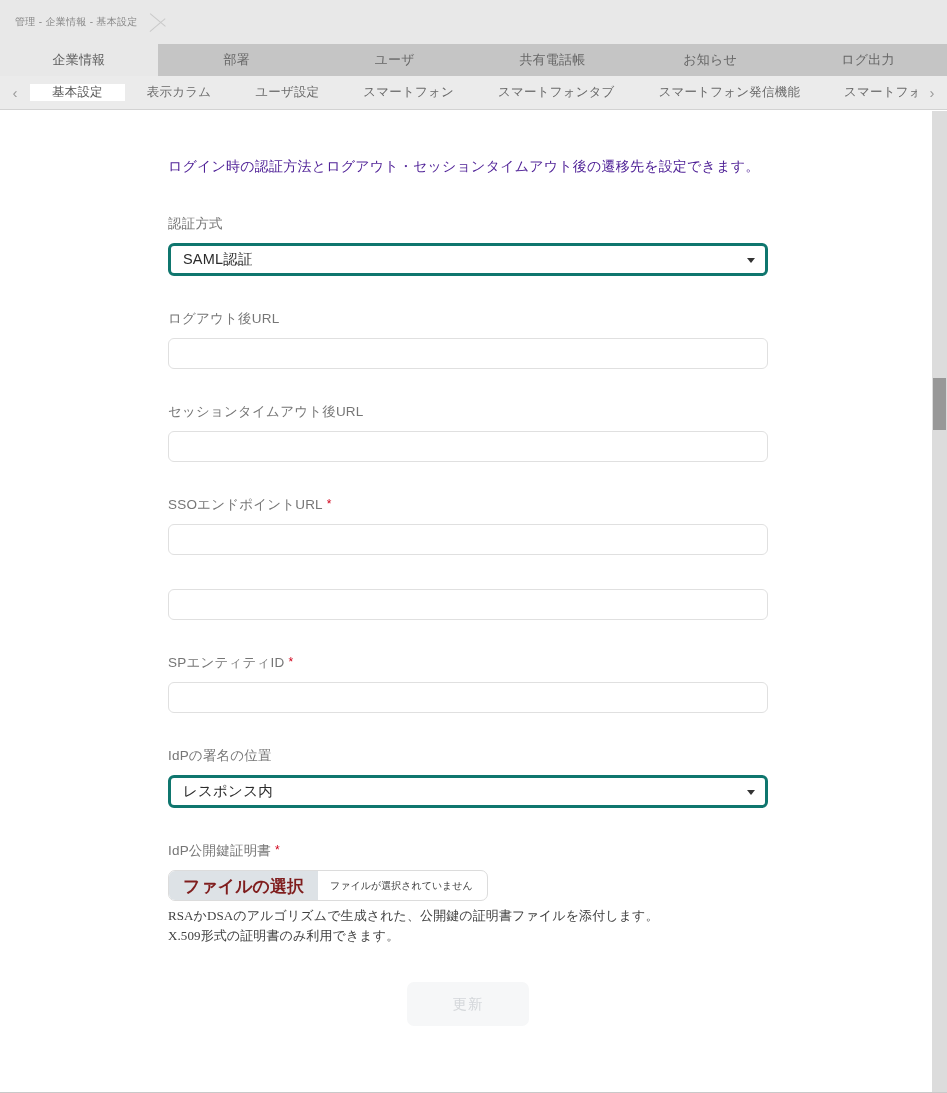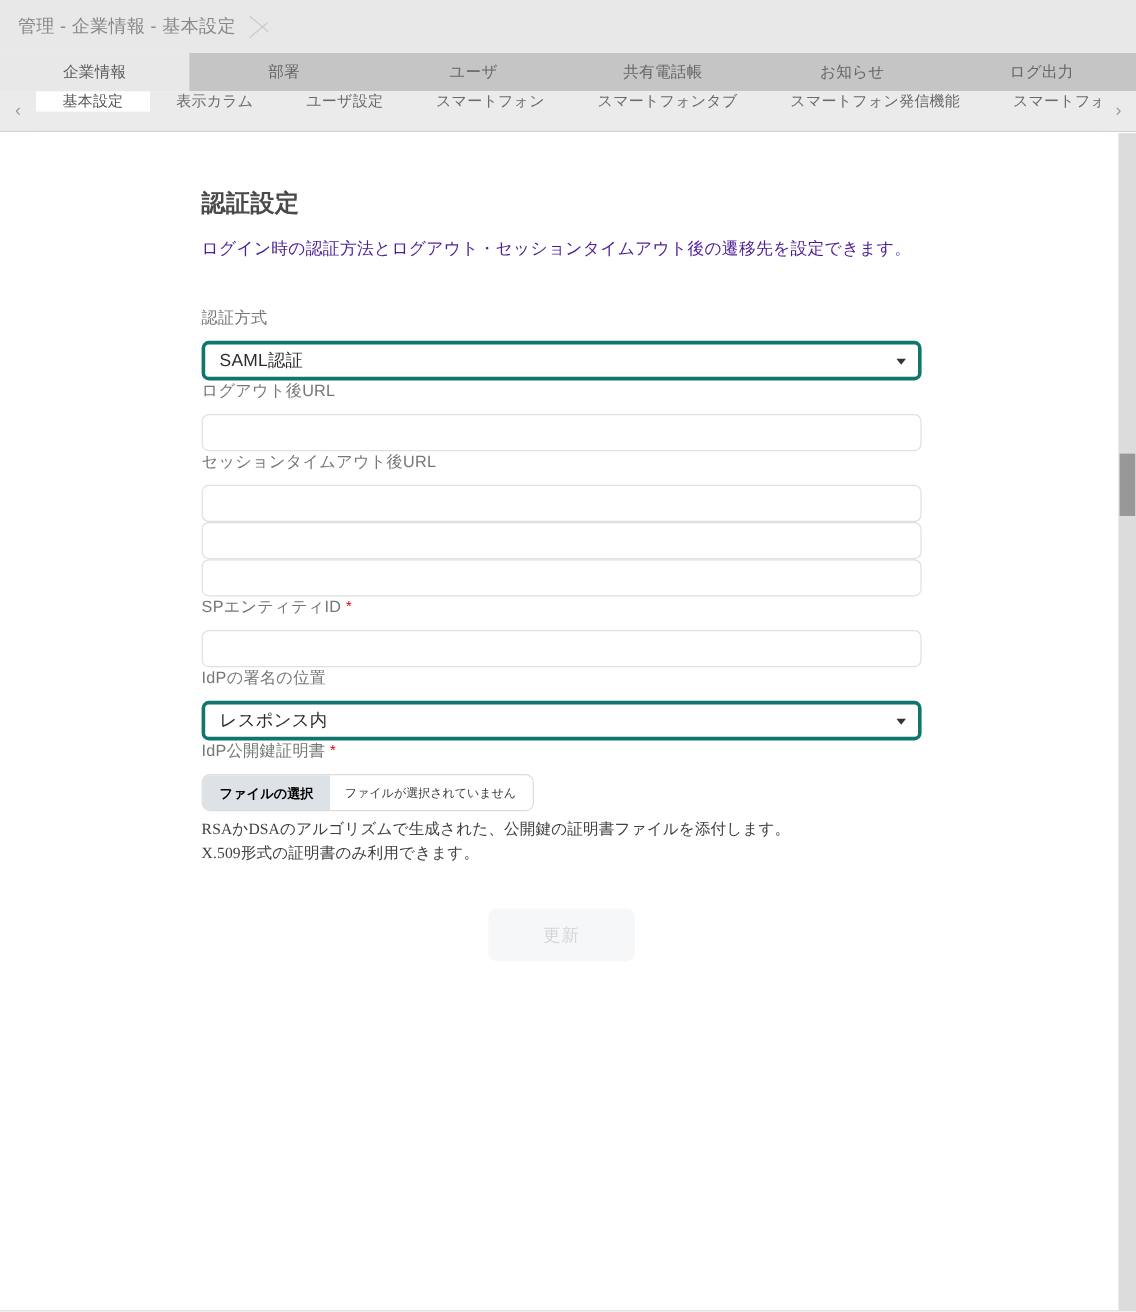--- a/index.html
+++ b/index.html
@@ -25,21 +25,21 @@
   
   .breadcrumb-bar {
     position: relative;
     height: 44px;
     background: #e8e8e8;
     display: flex;
     align-items: center;
     padding-left: 15px;
   }
   .breadcrumb-text {
-    font-size: 15px;
+    font-size: 10px;
     color: #888888;
     letter-spacing: .3px;
     white-space: nowrap;
   }
   .breadcrumb-chevron {
     margin-left: 10px;
     width: 26px;
     height: 44px;
     position: relative;
     flex: 0 0 auto;
@@ -112,21 +112,21 @@
     position: absolute;
     right: 0;
     top: 0;
     bottom: 0;
     z-index: 3;
     border-left: none;
   }
   .secondary-tab-strip {
     flex: 1 1 auto;
     display: flex;
-    align-items: flex-start;
+    align-items: center;
     overflow: hidden;
   }
   .secondary-tab {
     display: flex;
     align-items: center;
     justify-content: center;
     padding: 0 22px;
     font-size: 12.5px;
     color: #6a6a6a;
     white-space: nowrap;
@@ -159,21 +159,21 @@
     margin-bottom: 14px;
     letter-spacing: .4px;
   }
   .page-desc {
     font-size: 14px;
     color: #4c1d95;
     line-height: 1.5;
     letter-spacing: .2px;
   }
 
-  .field-group { }
+  .field-group { margin-top: 34px; }
   .field-group.first { margin-top: 38px; }
 
   .field-label {
     font-size: 13.5px;
     color: #767676;
     margin-bottom: 10px;
     letter-spacing: .2px;
   }
   .req-mark {
     color: #d0021b;
@@ -234,23 +234,23 @@
     border: 1px solid #dcdcdc;
     border-radius: 7px;
     overflow: hidden;
     background: #ffffff;
   }
   .file-btn {
     display: flex;
     align-items: center;
     padding: 15px 14px;
     background: #dde2e6;
-    font-size: 11px;
+    font-size: 17px;
     font-weight: bold;
-    color: #000000;
+    color: #7f1d1d;
     cursor: pointer;
     white-space: nowrap;
   }
   .file-status {
     display: flex;
     align-items: center;
     padding: 0 14px 0 12px;
     font-size: 10px;
     color: #3a3a3a;
     white-space: nowrap;
@@ -363,21 +363,20 @@
         
       </div>
 
     </div>
     <div class="scroll-arrow right">›</div>
   </div>
 
   <div class="content-scroll">
     <div class="content-inner">
 
-      <div class="page-title">認証設定</div>
       <div class="page-desc">ログイン時の認証方法とログアウト・セッションタイムアウト後の遷移先を設定できます。</div>
 
       <div class="field-group first">
         <div class="field-label">認証方式</div>
         <div class="select-wrap">
           <div class="select-box">
             <span>SAML認証</span>
           </div>
           <span class="select-caret"></span>
         </div>
@@ -387,20 +386,23 @@
         <div class="field-label">ログアウト後URL</div>
         <input class="text-input" type="text" value="" style="">
       </div>
 
       <div class="field-group">
         <div class="field-label">セッションタイムアウト後URL</div>
         <input class="text-input" type="text" value="" style="">
       </div>
 
       <div class="field-group">
+        <div class="field-label">
+          <span>SSOエンドポイントURL</span><span class="req-mark">*</span>
+        </div>
         <input class="text-input" type="text" value="" style="">
       </div>
 
       <div class="field-group">
         <input class="text-input" type="text" value="" style="">
       </div>
 
       <div class="field-group">
         <div class="field-label">
           <span>SPエンティティID</span><span class="req-mark">*</span>

